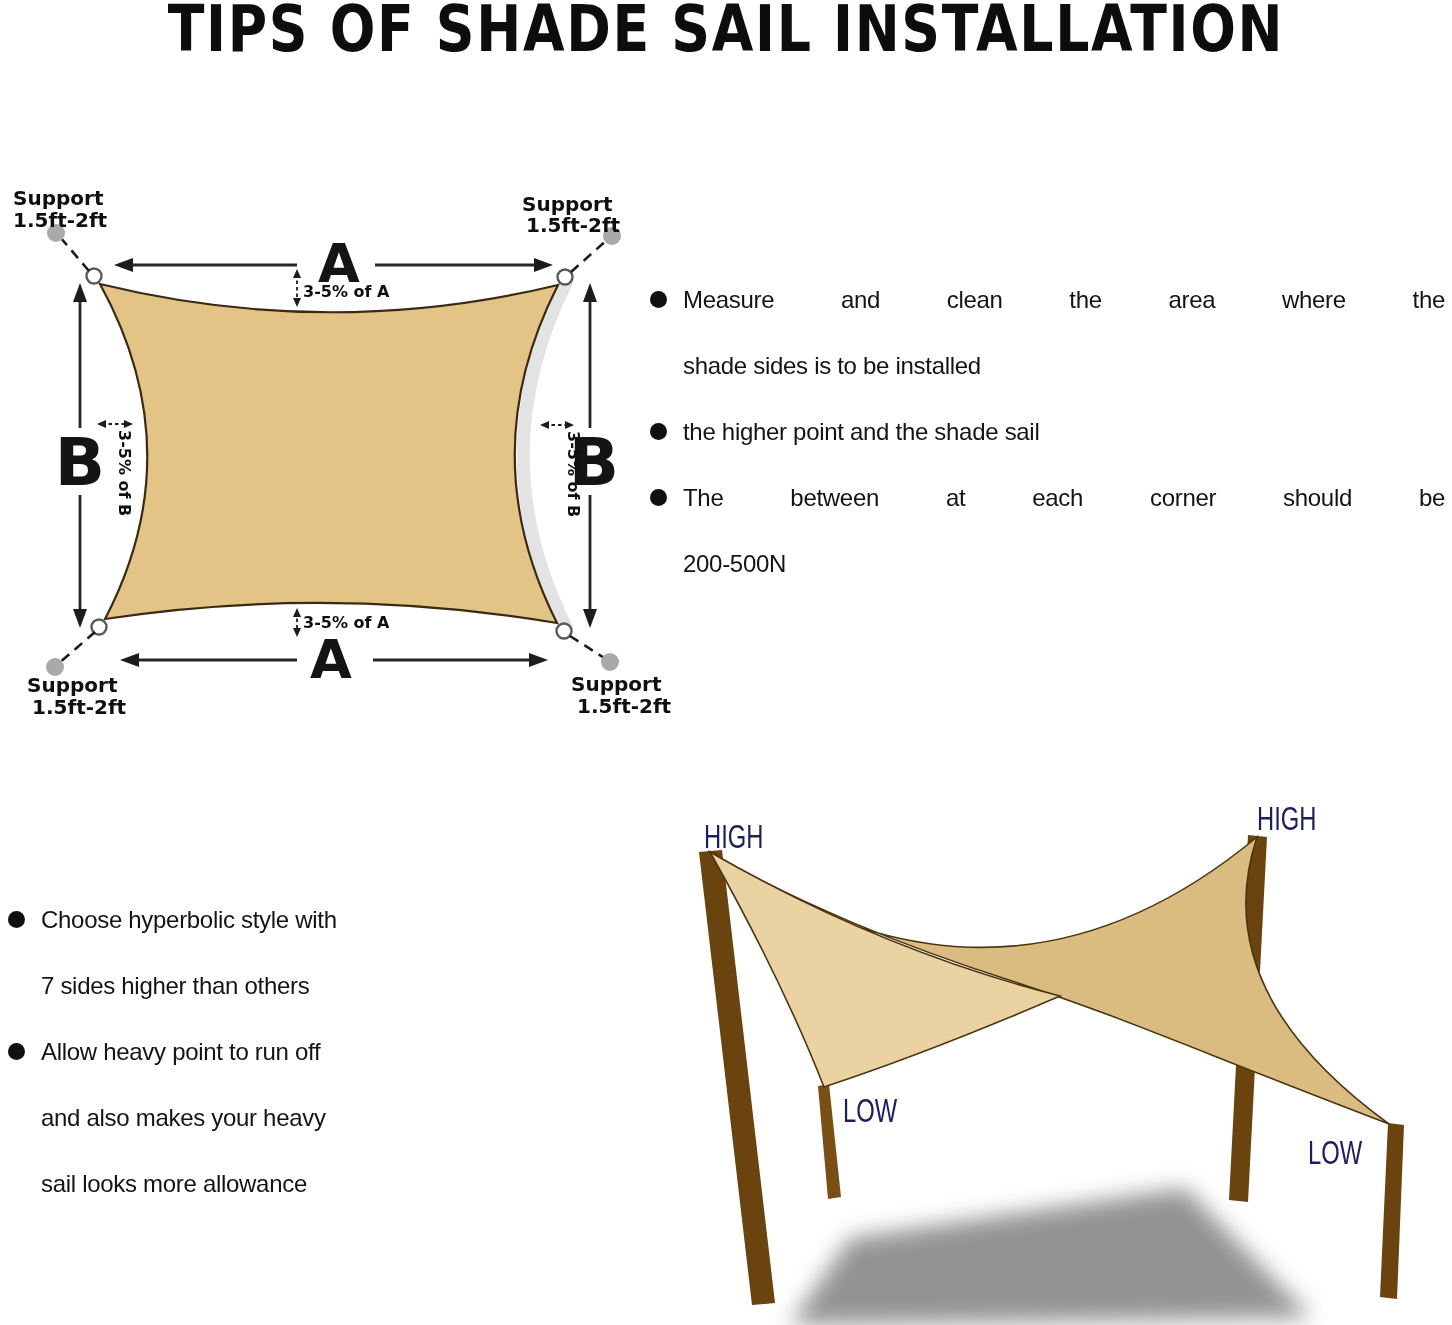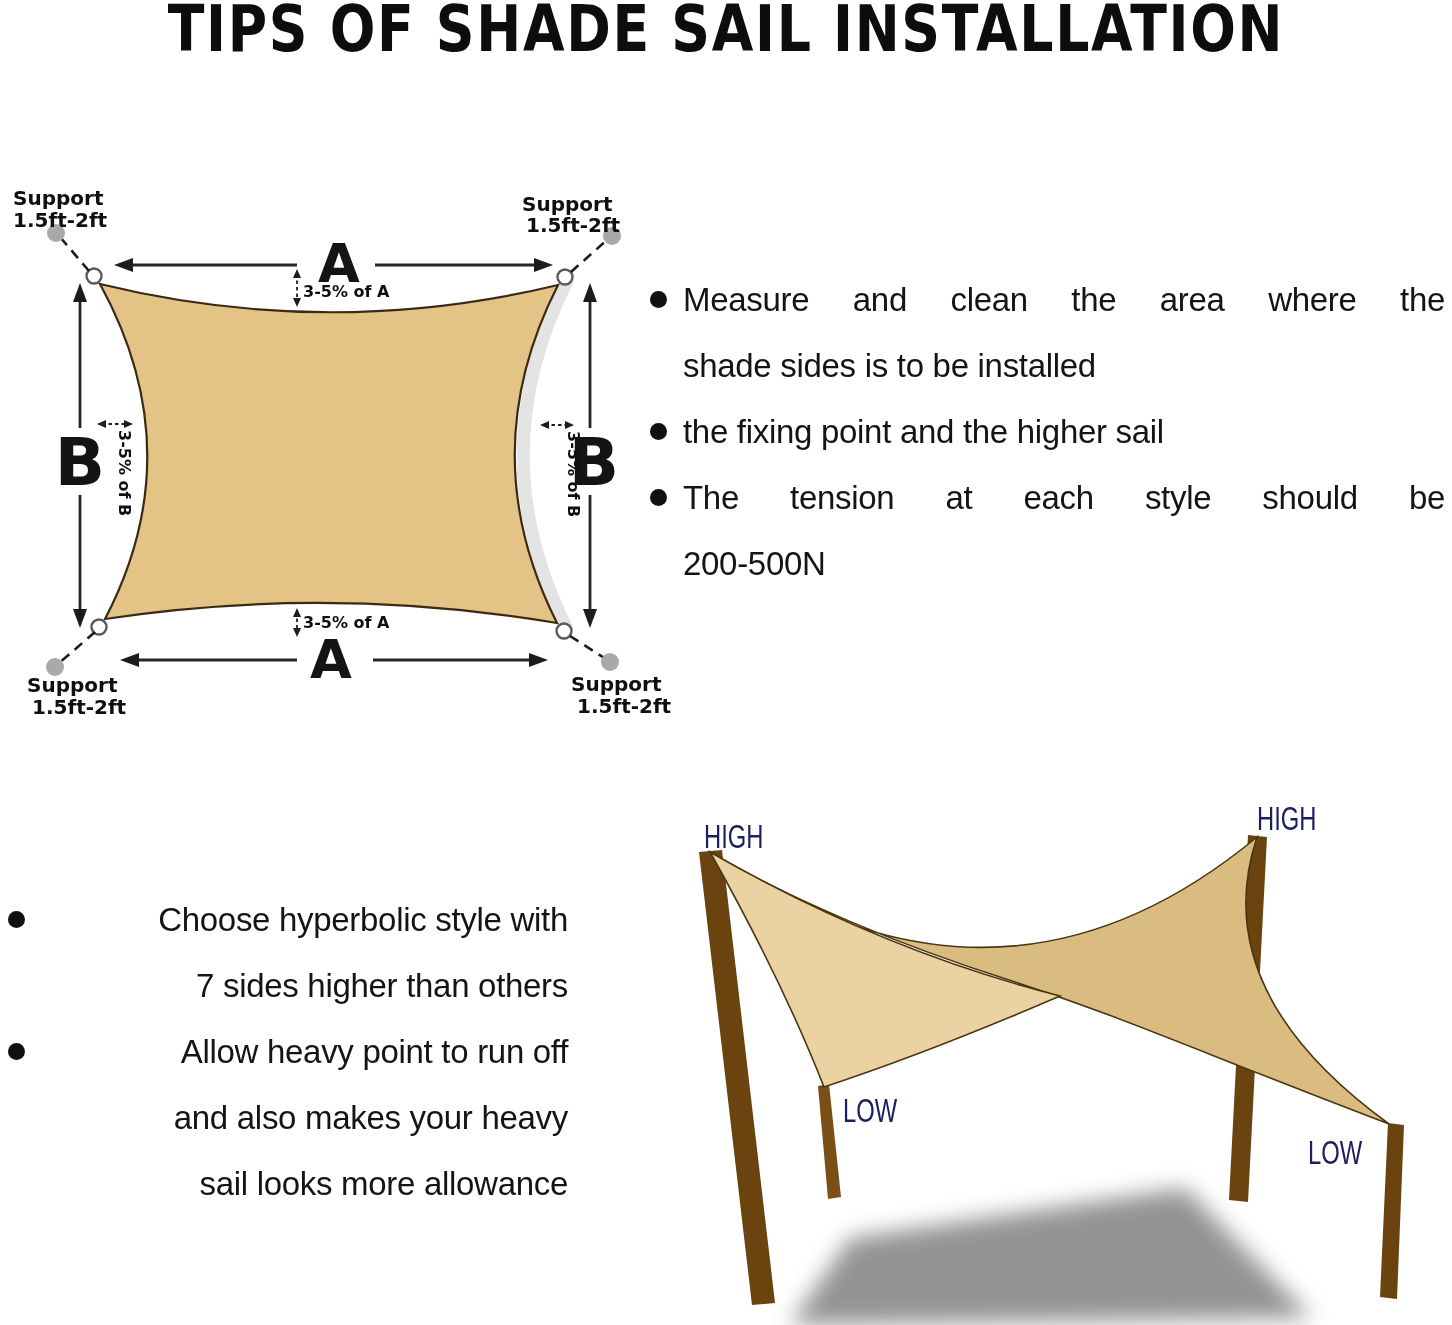--- a/index.html
+++ b/index.html
@@ -10,26 +10,26 @@
            font-family:"DejaVu Sans", sans-serif; font-weight:800; font-size:64px;
            letter-spacing:2px; color:#0d0d0d; transform:scaleX(0.84); transform-origin:50% 0;
            white-space:nowrap; }
 
   .measure-svg { position:absolute; left:0px; top:160px; width:700px; height:590px; }
   .hyper-svg   { position:absolute; left:640px; top:790px; width:812px; height:535px; }
 
   
   .tips { position:absolute; color:#141414; }
   .tips-right { left:650px; top:267px; width:802px; }
-  .tips-left  { left:8px;  top:887px; width:560px;text-align:right; }
+  .tips-left  { left:8px;  top:887px; width:560px; }
   .tip-item { display:flex; align-items:flex-start; }
   .dot { flex:0 0 auto; width:17px; height:17px; border-radius:50%; background:#101010;
          margin-top:24px; margin-right:16px; }
   .tip-lines { flex:1 1 auto; }
-  .line { font-size:33px; line-height:66px; letter-spacing:-0.3px; white-space:nowrap; }
+  .line { font-size:24px; line-height:66px; letter-spacing:-0.3px; white-space:nowrap; }
   .tips-right .line { width:762px; }
   .line.just { text-align-last:justify; }
 
   
   .dim   { stroke:#262626; stroke-width:2.8; }
   .ah    { fill:#1c1c1c; }
   .dash  { stroke:#1c1c1c; stroke-width:2.6; stroke-dasharray:10 7; fill:none; }
   .sagln { stroke:#1c1c1c; stroke-width:1.8; stroke-dasharray:3.5 3; fill:none; }
   .ring  { fill:#ffffff; stroke:#5a5a5a; stroke-width:2.4; }
   .sup   { font-family:"DejaVu Sans", sans-serif; font-weight:bold; font-size:20px; fill:#0f0f0f; }
@@ -124,27 +124,27 @@
     <div class="tip-item">
       <span class="dot"></span>
       <div class="tip-lines">
         <div class="line just">Measure and clean the area where the</div>
         <div class="line">shade sides is to be installed</div>
       </div>
     </div>
     <div class="tip-item">
       <span class="dot"></span>
       <div class="tip-lines">
-        <div class="line">the fixing point and the higher sail</div>
+        <div class="line">the higher point and the shade sail</div>
       </div>
     </div>
     <div class="tip-item">
       <span class="dot"></span>
       <div class="tip-lines">
-        <div class="line just">The tension at each style should be</div>
+        <div class="line just">The between at each corner should be</div>
         <div class="line">200-500N</div>
       </div>
     </div>
   </div>
 
   <div class="tips tips-left">
     <div class="tip-item">
       <span class="dot"></span>
       <div class="tip-lines">
         <div class="line">Choose hyperbolic style with</div>

